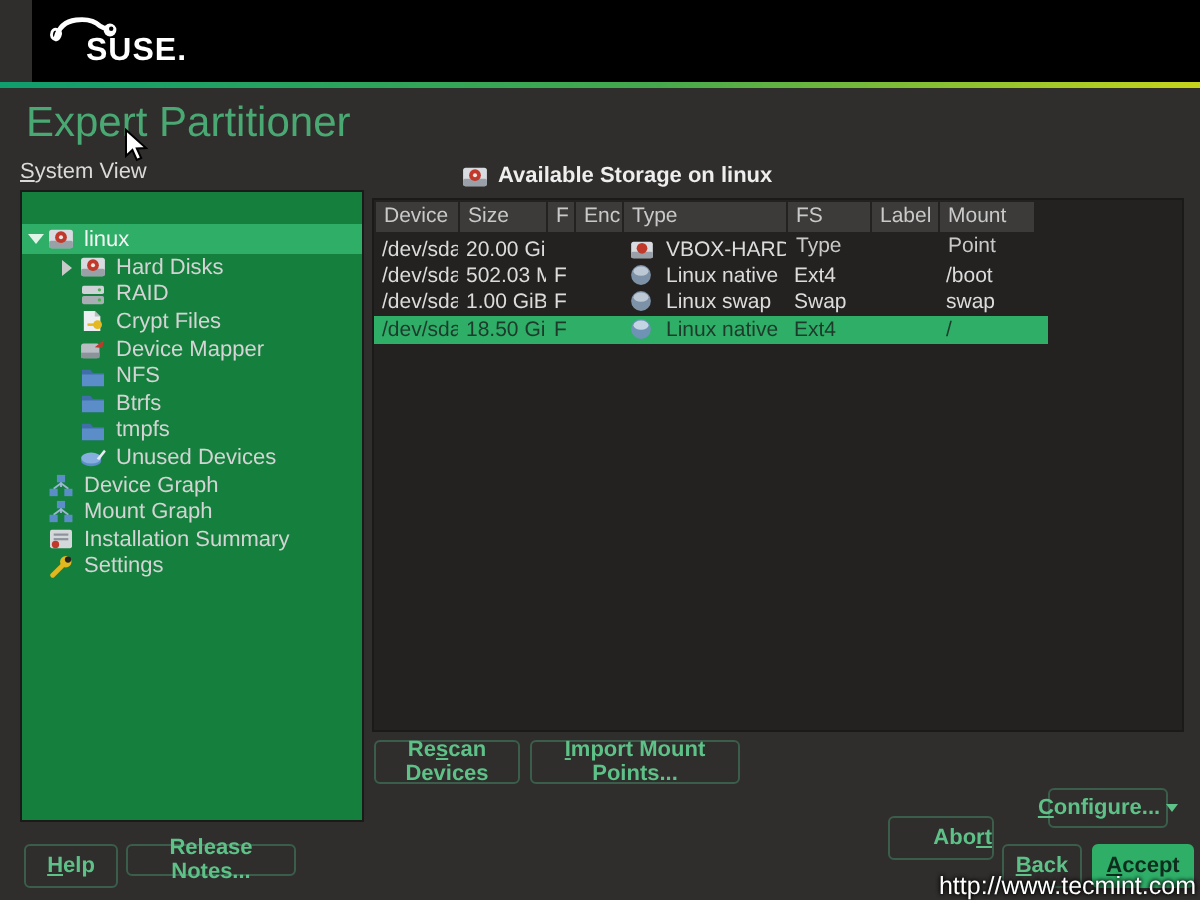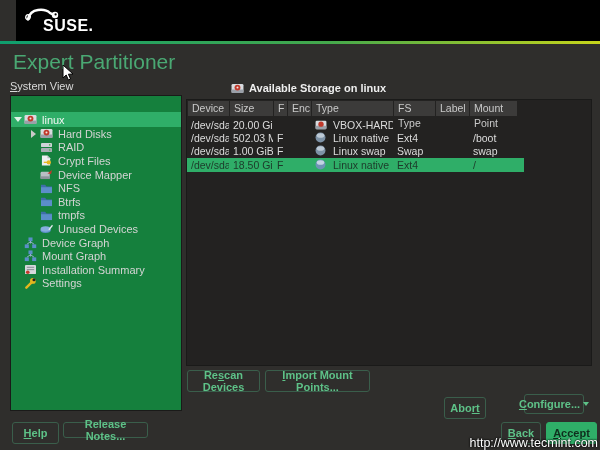--- a/index.html
+++ b/index.html
@@ -52,21 +52,21 @@
   .td.type { display:flex; align-items:center; gap:3px; }
   
   .btn { position:absolute; background:transparent; border:1px solid #3a5e4b; border-radius:3px;
     color:#5ec288; font-size:11px; font-weight:bold; font-family:"Liberation Sans",sans-serif;
     display:flex; align-items:center; justify-content:center; cursor:pointer; }
   .btn-rescan { left:187px; top:370px; width:73px; height:22px; }
   .btn-import { left:265px; top:370px; width:105px; height:22px; }
   .btn-configure { left:524px; top:394px; width:60px; height:20px; gap:3px; }
   .btn-help { left:12px; top:422px; width:47px; height:22px;justify-content:center; }
   .btn-release { left:63px; top:422px; width:85px; height:16px; }
-  .btn-abort { left:444px; top:397px; width:42px; height:22px; }
+  .btn-abort { left:444px; top:408px; width:53px; height:22px;justify-content:flex-end; }
   .btn-back { left:501px; top:422px; width:40px; height:22px; }
   .btn-accept { left:546px; top:422px; width:51px; height:22px;
     background:#2fae68; border-color:#2fae68; color:#0f2d1d; }
   .carr { width:0;height:0;border-left:3.5px solid transparent;border-right:3.5px solid transparent;
     border-top:4px solid #5ec288; }
   
   .watermark { position:absolute; right:2px; bottom:0px; color:#fff; font-size:12.5px;
     text-shadow:0 0 2px #000,0 0 2px #000; }
   .cursor { position:absolute; left:62px; top:64px; }
   svg { display:block; }

